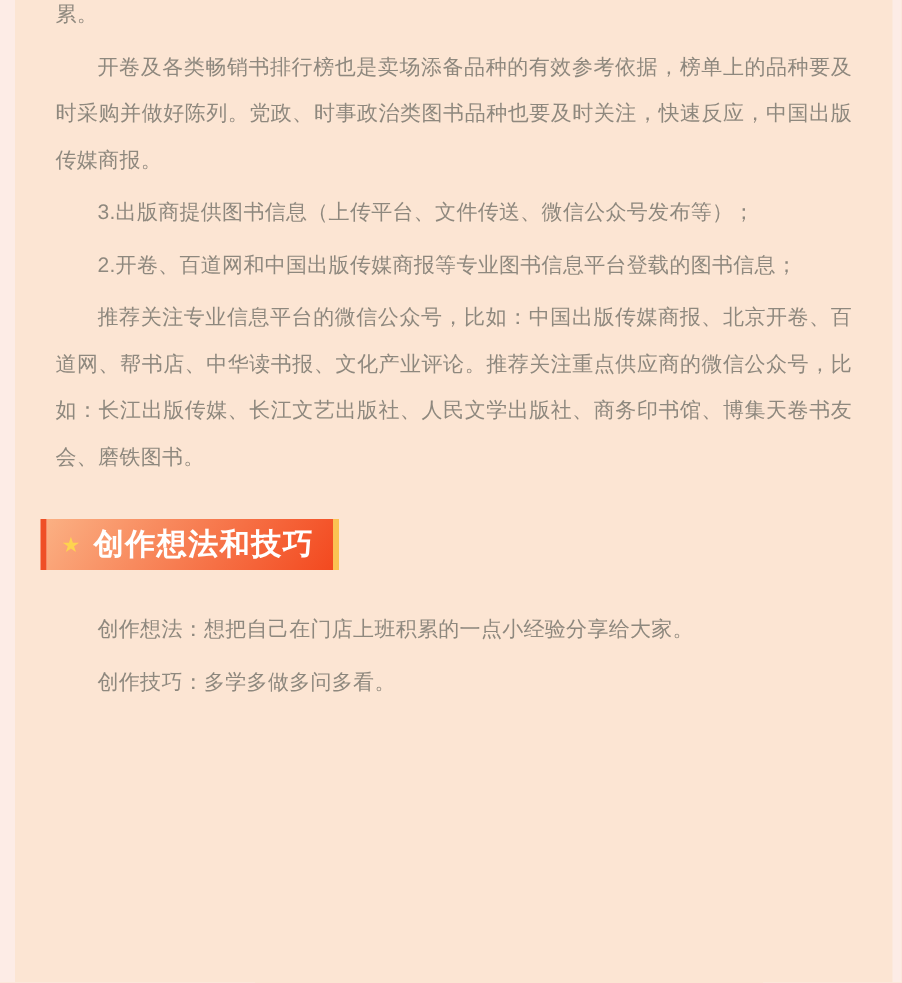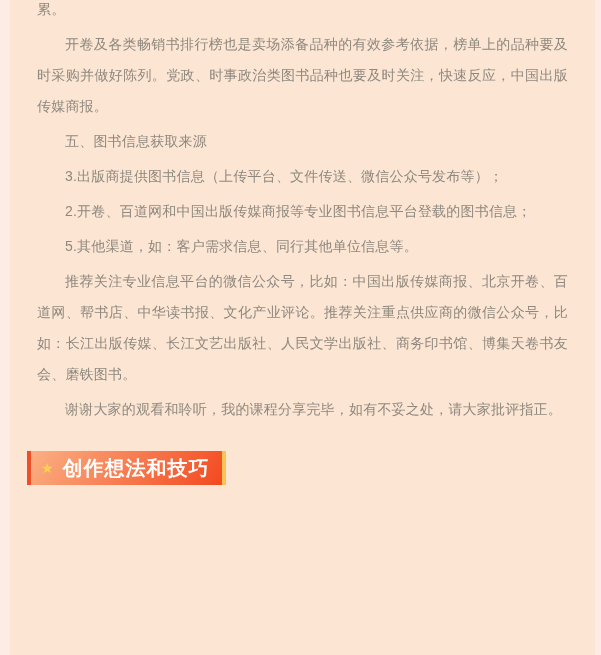--- a/index.html
+++ b/index.html
@@ -64,36 +64,39 @@
 <body>
 
 <div class="content">
 
   <p class="para no-indent">累。</p>
 
   <div>
 
       <p class="para">开卷及各类畅销书排行榜也是卖场添备品种的有效参考依据，榜单上的品种要及时采购并做好陈列。党政、时事政治类图书品种也要及时关注，快速反应，中国出版传媒商报。</p>
 
-      <p class="para">五、图书信息获取来源</p>
 
       <p class="para">3.出版商提供图书信息（上传平台、文件传送、微信公众号发布等）；</p>
 
       <p class="para">2.开卷、百道网和中国出版传媒商报等专业图书信息平台登载的图书信息；</p>
 
 
 
-      <p class="para">5.其他渠道，如：客户需求信息、同行其他单位信息等。</p>
 
       <p class="para">推荐关注专业信息平台的微信公众号，比如：中国出版传媒商报、北京开卷、百道网、帮书店、中华读书报、文化产业评论。推荐关注重点供应商的微信公众号，比如：长江出版传媒、长江文艺出版社、人民文学出版社、商务印书馆、博集天卷书友会、磨铁图书。</p>
 
-      <p class="para">谢谢大家的观看和聆听，我的课程分享完毕，如有不妥之处，请大家批评指正。</p>
     </div>
 
   <div class="badge-row">
     <div class="badge">
       <span class="star">★</span>
       <span class="badge-label">创作想法和技巧</span>
     </div>
   </div>
 
+  <div>
+
+      <p class="para">创作想法：想把自己在门店上班积累的一点小经验分享给大家。</p>
+
+      <p class="para">创作技巧：多学多做多问多看。</p>
+    </div>
 
 </div>
 
 </body></html>

